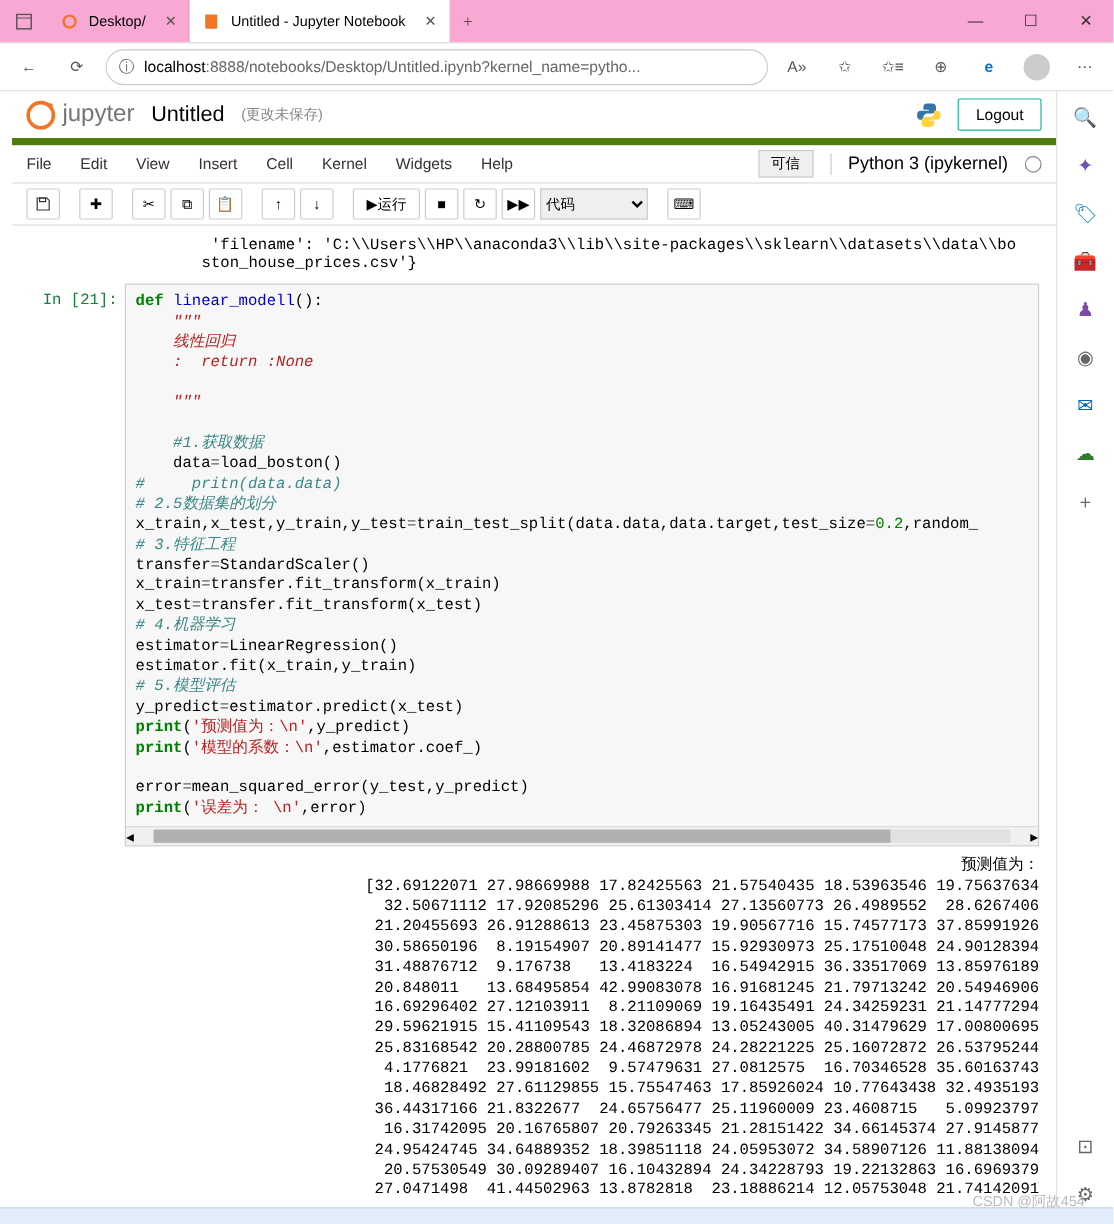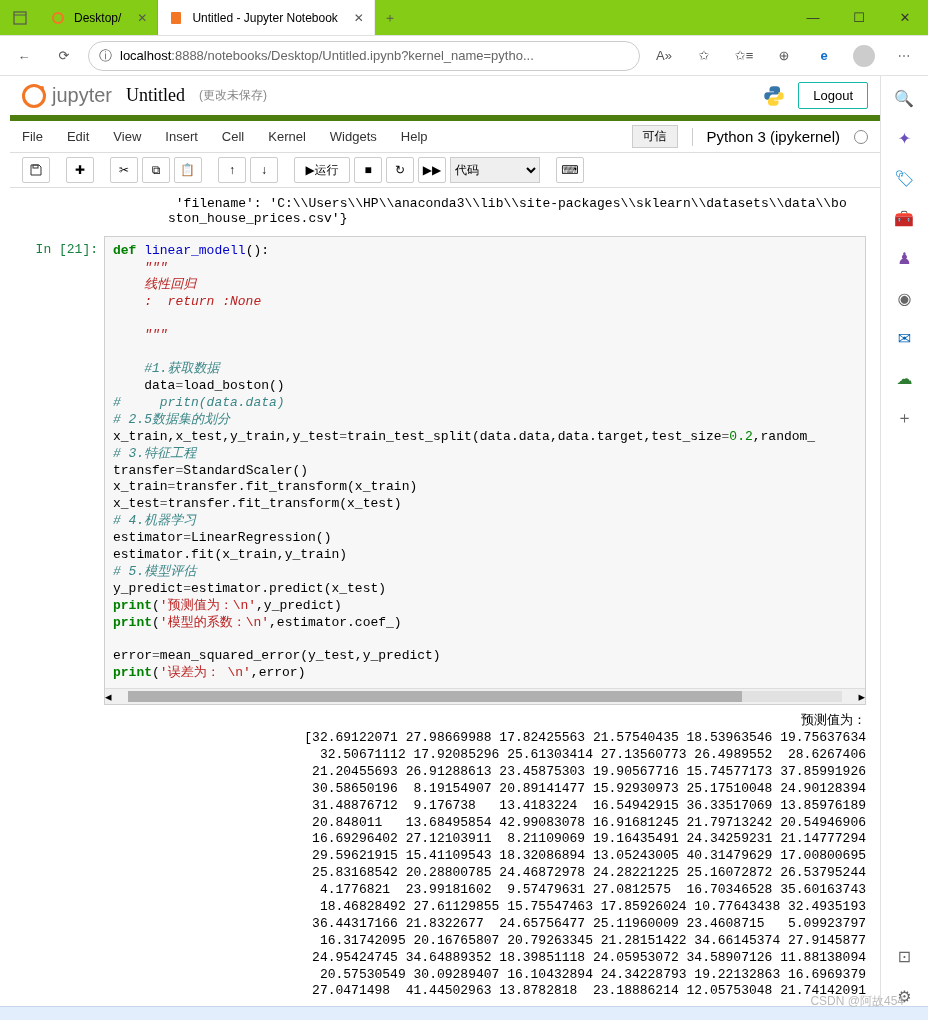--- a/index.html
+++ b/index.html
@@ -1,17 +1,17 @@
 <!DOCTYPE html>
 <html><head>
 <meta charset="utf-8">
 <style>
 * { box-sizing: border-box; margin: 0; padding: 0; }
 body { font-family: "Segoe UI", Arial, sans-serif; font-size: 13px; background: #fff; width: 928px; height: 1020px; overflow: hidden; position: relative; }
-.titlebar { height: 36px; background: #84cc16; display: flex; align-items: stretch; border-bottom: 1px solid #e1e1e1; }
+.titlebar { height: 36px; background: #f9a8d4; display: flex; align-items: stretch; border-bottom: 1px solid #e1e1e1; }
 .tab-strip { display: flex; align-items: stretch; flex: 1; }
 .win-icon { width: 40px; display: flex; align-items: center; justify-content: center; }
 .browser-tab { display: flex; align-items: center; padding: 0 10px; gap: 8px; font-size: 12px; max-width: 230px; border-right: 1px solid rgba(0,0,0,0.08); }
 .browser-tab.active { background: #fff; }
 .browser-tab .favicon { width: 16px; height: 16px; display: inline-flex; align-items: center; justify-content: center; }
 .browser-tab .close { color: #555; cursor: pointer; }
 .new-tab { width: 30px; display: flex; align-items: center; justify-content: center; color: #555; }
 .win-controls { display: flex; }
 .win-controls div { width: 46px; display: flex; align-items: center; justify-content: center; color: #333; }
 .addrbar { height: 40px; display: flex; align-items: center; padding: 0 8px; gap: 8px; border-bottom: 1px solid #e1e1e1; }
@@ -20,21 +20,21 @@
 .addrbar .url-box .host { color: #000; }
 .addrbar .action-btn { width: 32px; height: 32px; display: flex; align-items: center; justify-content: center; color: #555; }
 .main-area { display: flex; height: calc(1020px - 76px - 14px); }
 .content { flex: 1; overflow: hidden; position: relative; padding-left: 10px; }
 .side-panel { width: 48px; border-left: 1px solid #e1e1e1; display: flex; flex-direction: column; align-items: center; padding-top: 12px; gap: 20px; }
 .side-panel .sicon { width: 20px; height: 20px; color: #666; display: flex; align-items: center; justify-content: center; font-size: 16px; }
 .jp-header { display: flex; align-items: center; padding: 6px 12px; gap: 14px; }
 .jp-logo { display: flex; align-items: center; gap: 6px; font-size: 20px; color: #757575; }
 .jp-logo .circ { width: 24px; height: 24px; border: 3px solid #f37626; border-radius: 50%; position: relative; }
 .jp-logo .circ::after { content: ""; position: absolute; width: 4px; height: 4px; background: #f37626; border-radius: 50%; top: -1px; right: -1px; }
-.jp-title { font-size: 18px; color: #000; font-family: Liberation Serif, serif; }
+.jp-title { font-size: 18px; color: #000; }
 .jp-auto { font-size: 12px; color: #888; }
 .jp-right { margin-left: auto; display: flex; align-items: center; gap: 12px; }
 .logout-btn { border: 1px solid #14b8a6; padding: 5px 14px; font-size: 13px; background: #fff; border-radius: 2px; }
 .py-icon { width: 24px; height: 24px; }
 .menubar { display: flex; align-items: center; padding: 4px 12px; gap: 24px; border-top: 6px solid #4d7c0f; border-bottom: 1px solid #ddd; font-size: 13px; }
 .menubar .menu-item { color: #333; cursor: pointer; }
 .menubar .right { margin-left: auto; display: flex; align-items: center; gap: 14px; }
 .menubar .trust-btn { border: 1px solid #ccc; padding: 2px 10px; font-size: 12px; }
 .menubar .kernel { font-size: 15px; }
 .menubar .kernel-ind { width: 14px; height: 14px; border: 1px solid #888; border-radius: 50%; display: inline-block; vertical-align: middle; }

